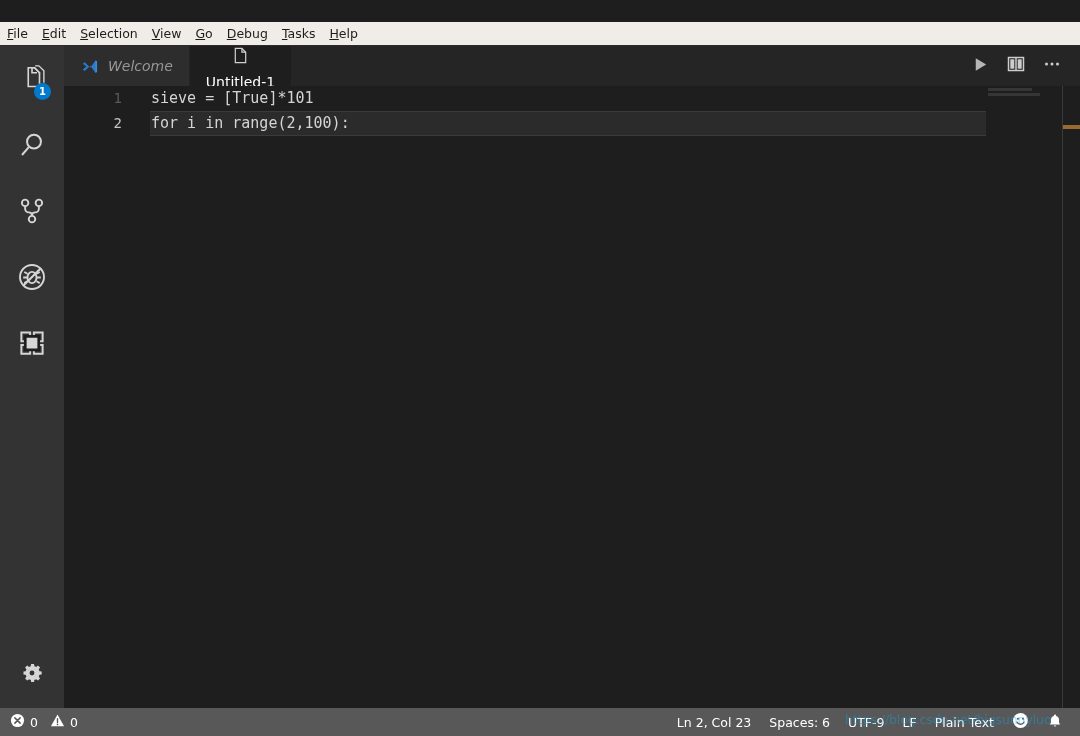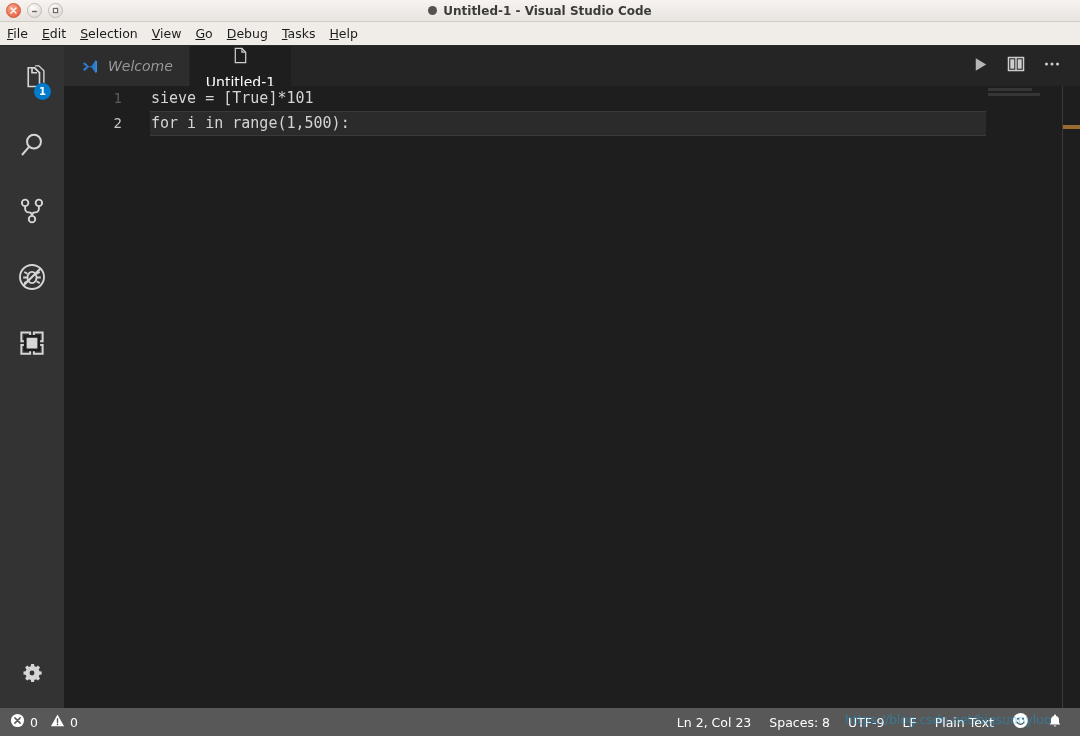--- a/index.html
+++ b/index.html
@@ -160,43 +160,20 @@
     position: absolute; left: 845px; top: 712px; width: 235px;
     font-size: 12.5px; color: #0ea5e9; opacity: .42;
     white-space: nowrap; pointer-events: none; letter-spacing: -.1px;
   }
 </style>
 </head>
 <body>
 
 <div class="window">
 
-  <div class="titlebar">
-    <div class="wincontrols">
-      <div class="wc close">
-        <svg width="7" height="7" viewBox="0 0 7 7">
-            <path d="M1 1 L6 6 M6 1 L1 6" stroke="#fff" stroke-width="1.4" stroke-linecap="round"></path>
-          </svg>
-      </div>
-      <div class="wc">
-        <svg width="7" height="7" viewBox="0 0 7 7">
-            <path d="M1.5 4.5 L5.5 4.5" stroke="#6f6964" stroke-width="1.3" stroke-linecap="round"></path>
-          </svg>
-      </div>
-      <div class="wc">
-        <svg width="7" height="7" viewBox="0 0 7 7">
-            <rect x="1.4" y="1.4" width="4.2" height="4.2" fill="none" stroke="#6f6964" stroke-width="1.2"></rect>
-          </svg>
-      </div>
-    </div>
-    <div class="title-text">
-      <span class="title-dot"></span>
-      <span>Untitled-1 - Visual Studio Code</span>
-    </div>
-  </div>
 
   <div class="menubar">
     <div class="menu-item"><u>F</u>ile</div>
     <div class="menu-item"><u>E</u>dit</div>
     <div class="menu-item"><u>S</u>election</div>
     <div class="menu-item"><u>V</u>iew</div>
     <div class="menu-item"><u>G</u>o</div>
     <div class="menu-item"><u>D</u>ebug</div>
     <div class="menu-item"><u>T</u>asks</div>
     <div class="menu-item"><u>H</u>elp</div>
@@ -322,21 +299,21 @@
 
     <div class="code-pane">
       <div class="code-lines">
         <div class="code-row">
           <span class="linenum">1</span>
           <span class="line-text">sieve = [True]*101</span>
         </div>
         <div class="code-row active">
           <span class="line-content-bg"></span>
           <span class="linenum">2</span>
-          <span class="line-text">for i in range(1,500):</span>
+          <span class="line-text">for i in range(2,100):</span>
         </div>
       </div>
 
       <div class="minimap">
         <div class="mm-line" style="width:44px"></div>
         <div class="mm-line" style="width:52px"></div>
       </div>
 
       <div class="overview-ruler">
         <div class="ov-mark" style="top:39px;background:#9a6a33;"></div>
@@ -359,21 +336,21 @@
             <path d="M8 1.5 L15 14 H1 z"></path>
             <path d="M8 6 v4" stroke="#585858" stroke-width="1.5" stroke-linecap="round"></path>
             <circle cx="8" cy="12.2" r=".9" fill="#585858"></circle>
           </svg>
         </span>
         <span>0</span>
       </div>
     </div>
     <div class="sb-right">
       <div class="sb-item">Ln 2, Col 23</div>
-      <div class="sb-item">Spaces: 8</div>
+      <div class="sb-item">Spaces: 6</div>
       <div class="sb-item">UTF-9</div>
       <div class="sb-item">LF</div>
       <div class="sb-item">Plain Text</div>
       <div class="sb-item">
         <span>
           <svg width="17" height="17" viewBox="0 0 16 16" fill="#ffffff">
             <circle cx="8" cy="8" r="7"></circle>
             <circle cx="5.6" cy="6.4" r="1" fill="#585858"></circle>
             <circle cx="10.4" cy="6.4" r="1" fill="#585858"></circle>
             <path d="M4.8 9.6 a3.6 3.6 0 0 0 6.4 0" fill="none" stroke="#585858" stroke-width="1.3" stroke-linecap="round"></path>

